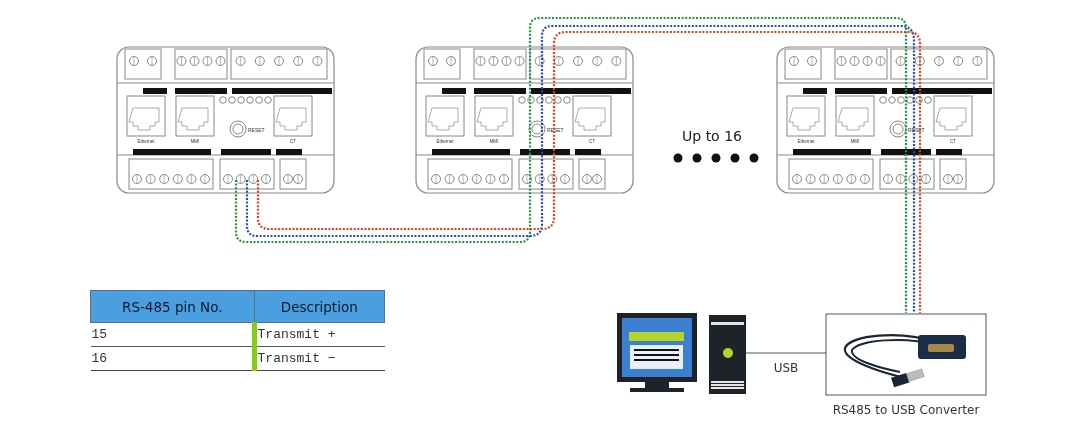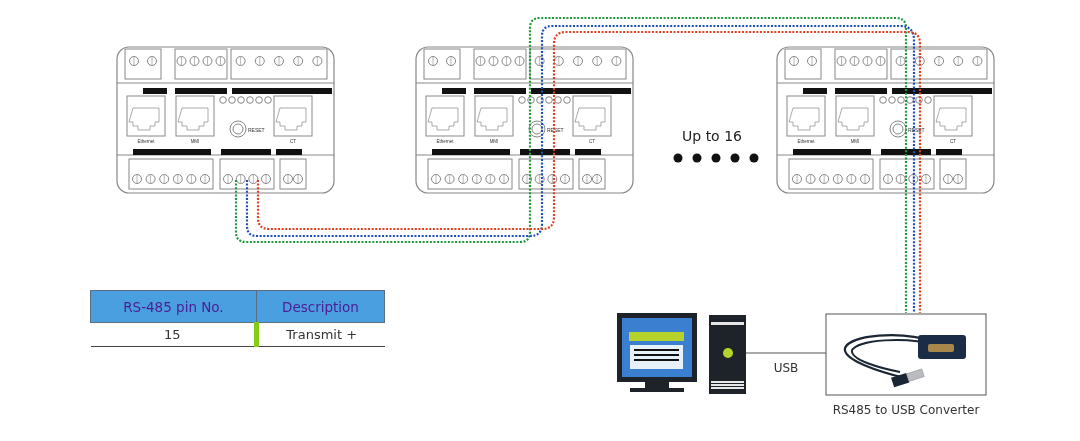--- a/index.html
+++ b/index.html
@@ -1,20 +1,20 @@
 <!DOCTYPE html>
 <html><head>
 <meta charset="utf-8">
 <style>
   html,body{margin:0;padding:0;background:#fff;}
   body{width:1080px;height:441px;position:relative;overflow:hidden;font-family:"Liberation Sans",sans-serif;}
   #stage{position:absolute;left:0;top:0;}
   .tbl{position:absolute;left:90px;top:290px;width:295px;border-collapse:collapse;font-family:"DejaVu Sans",sans-serif;font-size:13px;color:#333;}
-  .tbl th{background:#4a9fe0;color:#4c1d95;font-weight:normal;height:29px;border:1px solid #5a6e80;font-size:13.5px;margin-left:44px;}
-  .tbl td{text-align:center;height:21px;border:1px solid #555;border-left:none;border-right:none;}
+  .tbl th{background:#4a9fe0;color:#0f172a;font-weight:normal;height:29px;border:1px solid #5a6e80;font-size:13.5px;margin-left:44px;}
+  .tbl td{text-align:left;height:21px;border:1px solid #555;border-left:none;border-right:none;font-family:Liberation Mono, monospace;}
   .tbl td+td{border-left:5px solid #84cc16;}
   .tbl tr:last-child td{border-bottom:1.5px solid #444;}
 </style>
 </head>
 <body>
 
 <svg id="stage" width="1080" height="441" viewBox="0 0 1080 441">
   <g id="devices">
       <g transform="translate(117,47)">
         <rect x="0" y="0" width="217" height="146" rx="12" fill="#fff" stroke="#888" stroke-width="1.2"></rect>
@@ -317,14 +317,18 @@
       <tr>
     <th>RS-485 pin No.</th>
     <th>Description</th>
   </tr>
     </thead>
   <tbody>
     <tr>
       <td>15</td>
       <td>Transmit +</td>
     </tr>
+    <tr>
+      <td>16</td>
+      <td>Transmit −</td>
+    </tr>
   </tbody>
 </table>
 
 </body></html>

